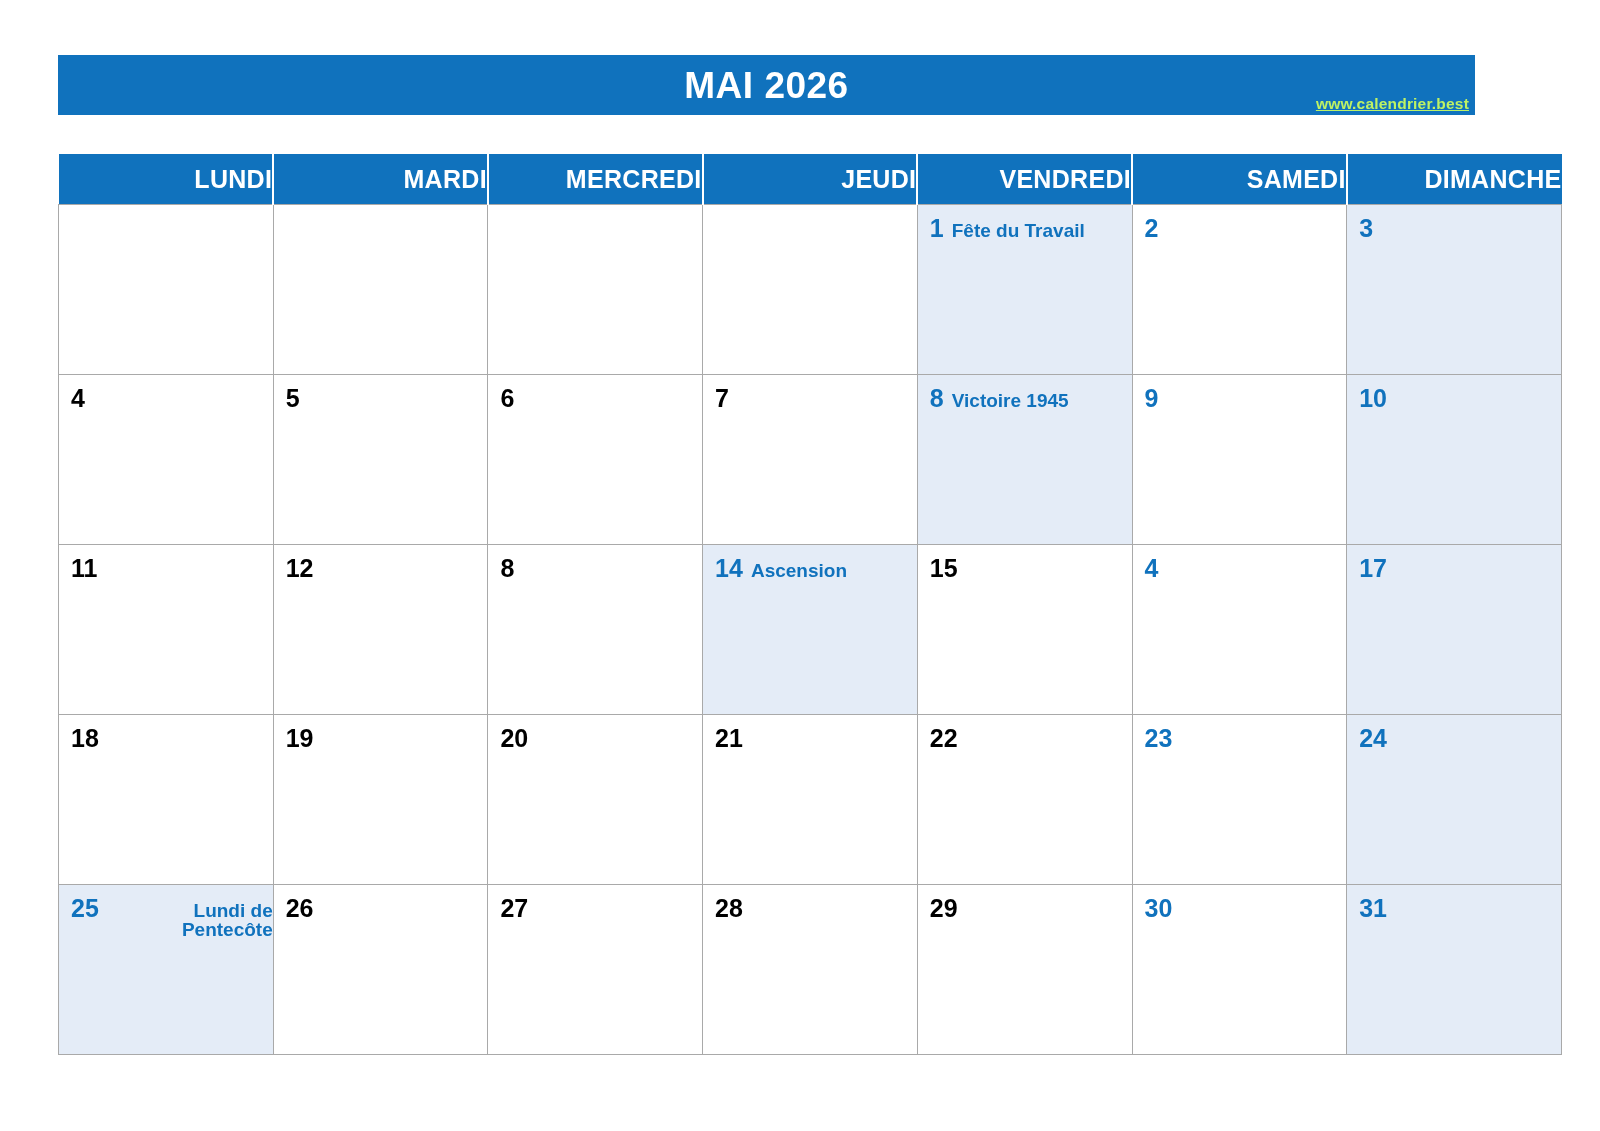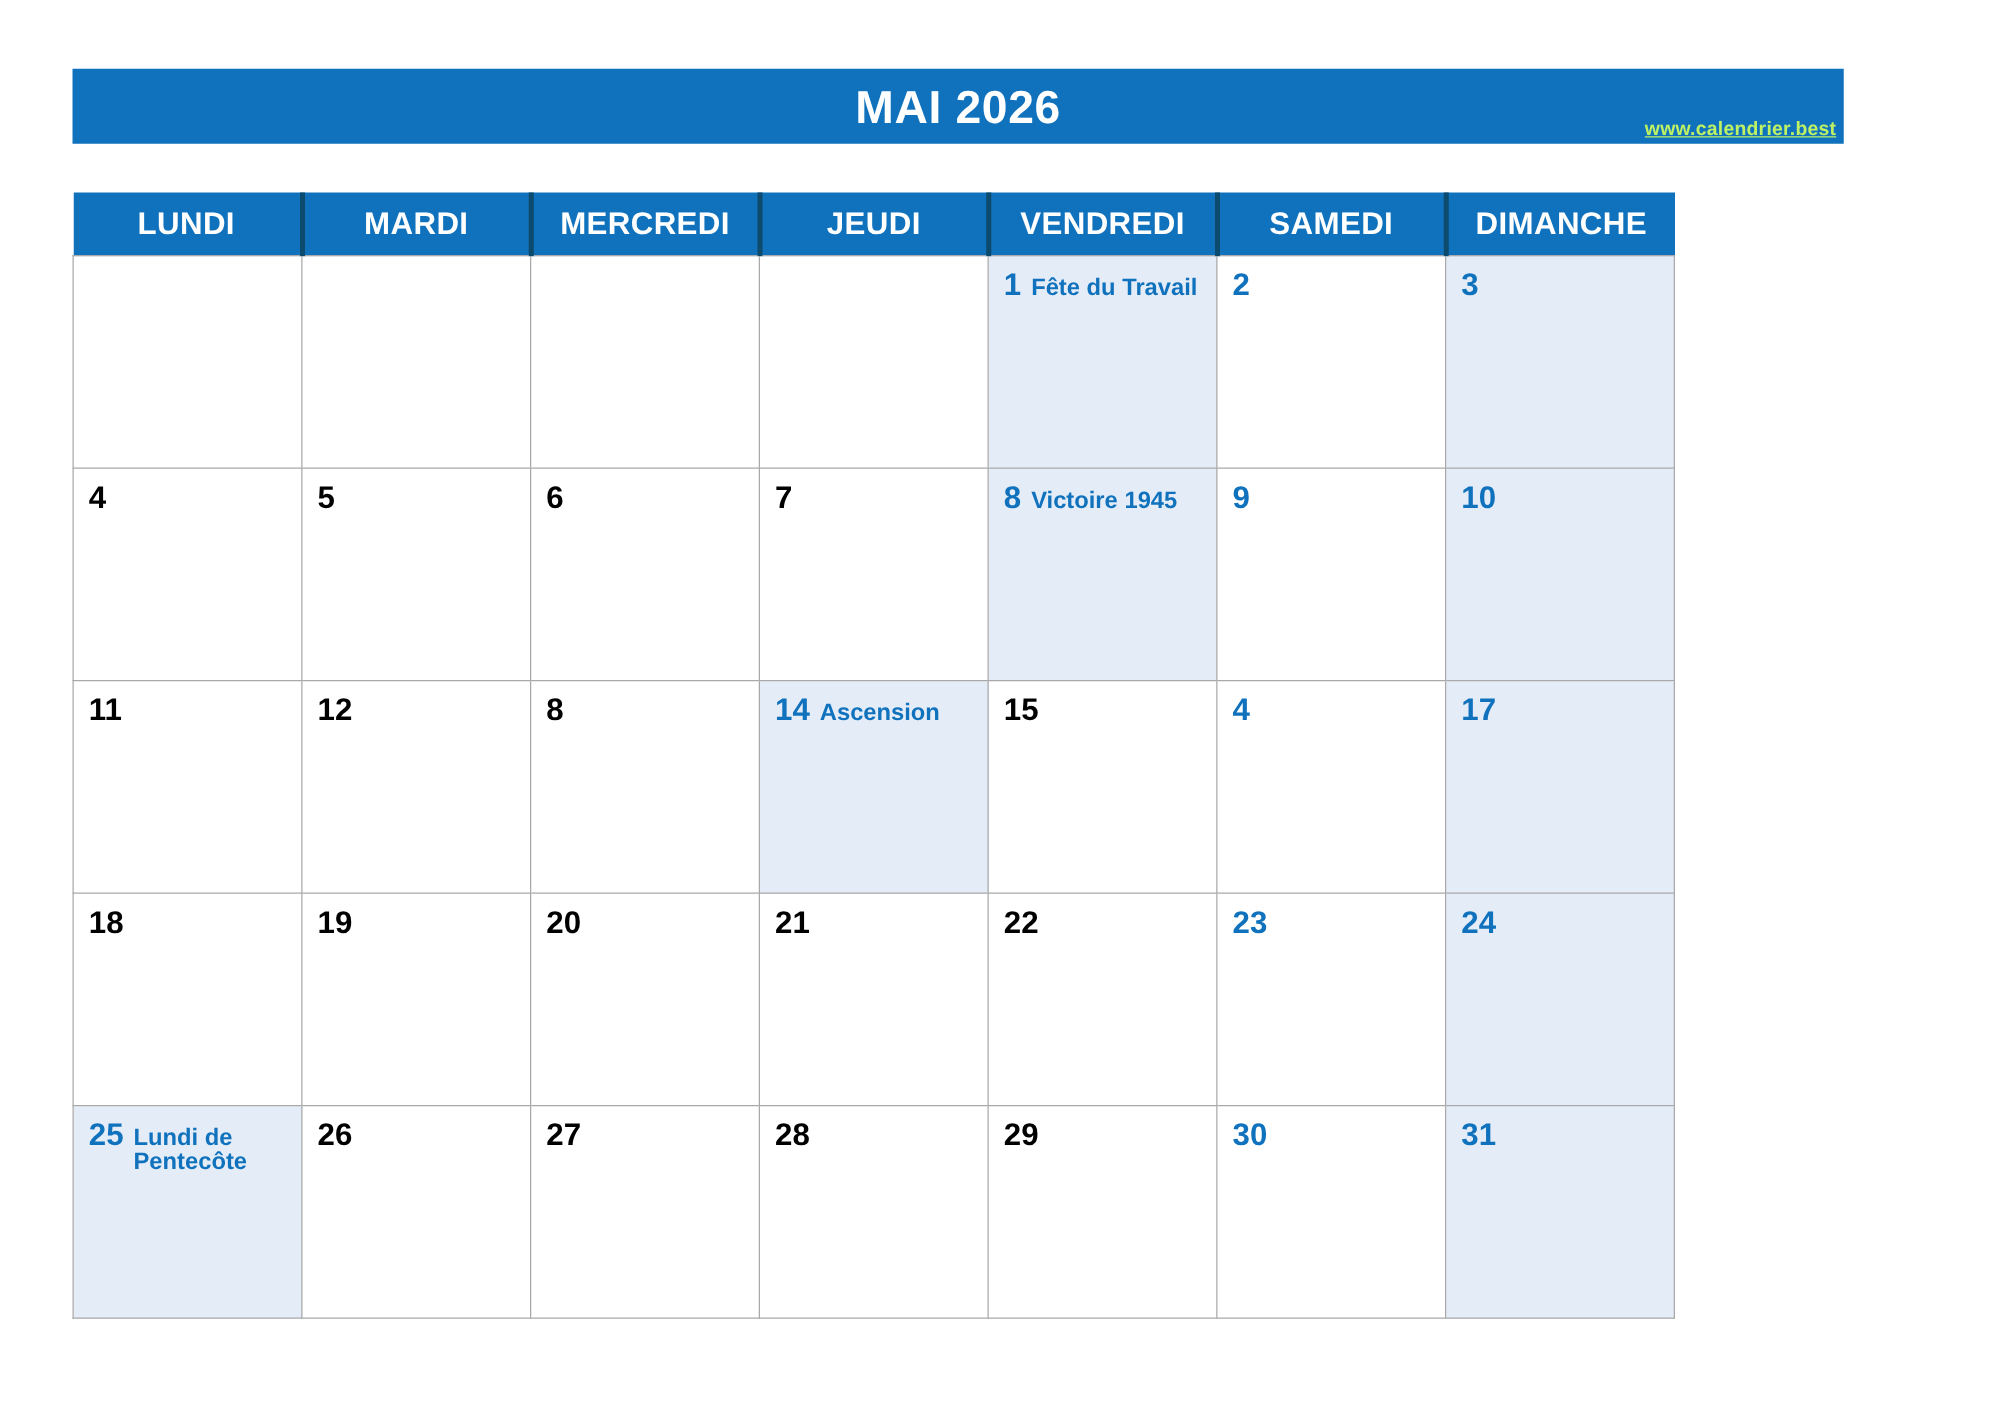--- a/index.html
+++ b/index.html
@@ -49,31 +49,32 @@
     font-weight: bold;
     text-decoration: underline;
     letter-spacing: 0.2px;
   }
 
   
   .cal {
     position: absolute;
     left: 58px;
     top: 154px;
-    width: 1282px;
+    width: 1504px;
     border-collapse: collapse;
     table-layout: fixed;
+    text-align: right;
   }
   .cal th {
     background: #1072bd;
     color: #ffffff;
     font-size: 25px;
     font-weight: bold;
     height: 50px;
-    border-left: 4px solid #0c4a6e;
+    border-left: 2px solid #0c4a6e;
     border-right: 2px solid #ffffff;
     letter-spacing: 0.3px;
     padding: 0;
   }
   .cal th:first-child { border-left: none; }
   .cal th:last-child { border-right: none; }
 
   .cal td {
     border: 1px solid #a9a9a9;
     height: 169px;

